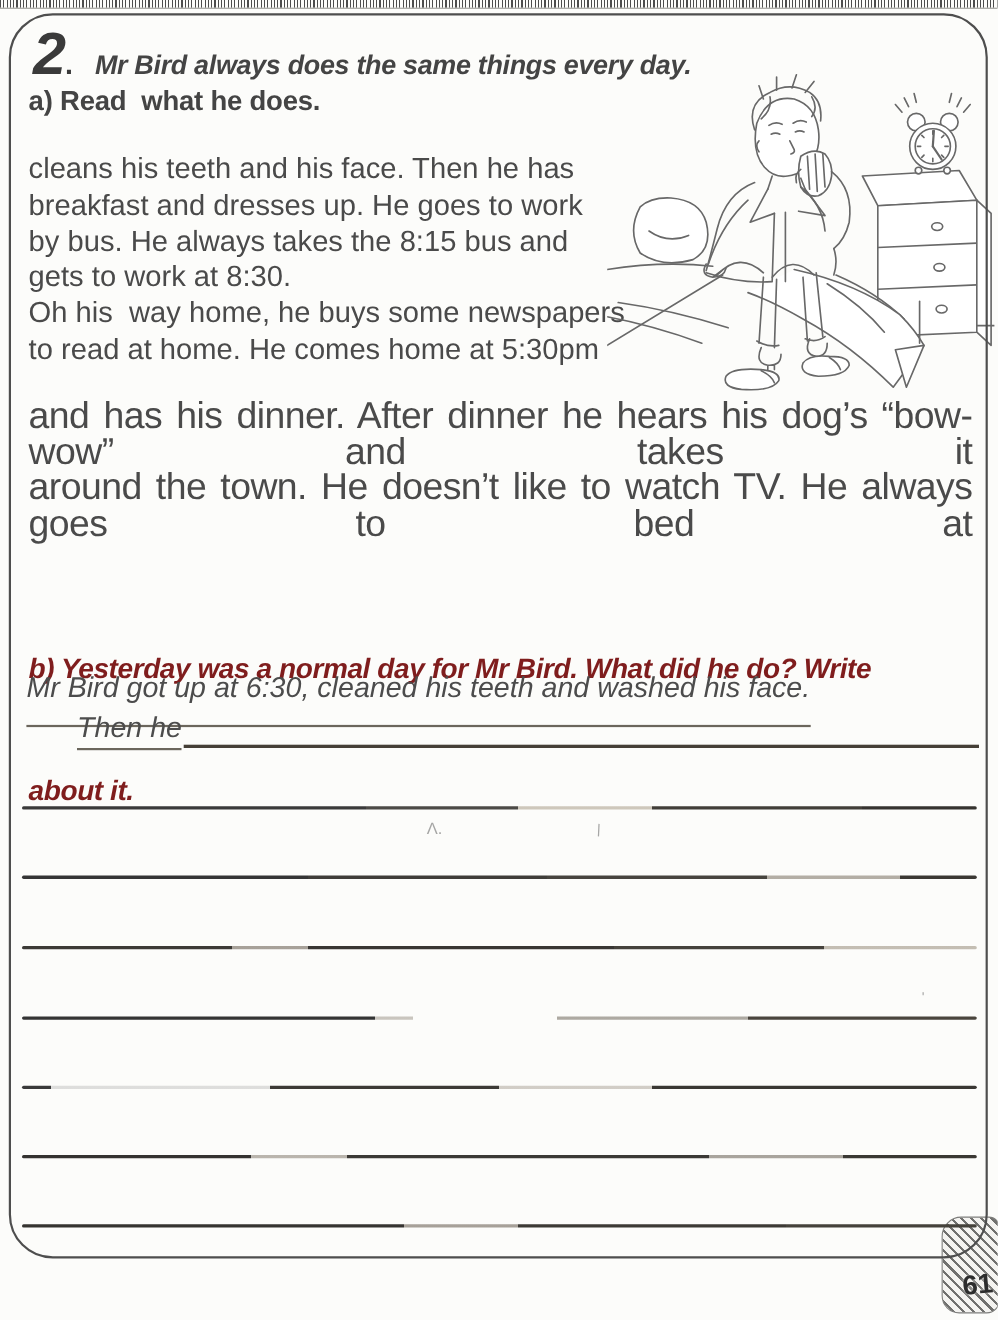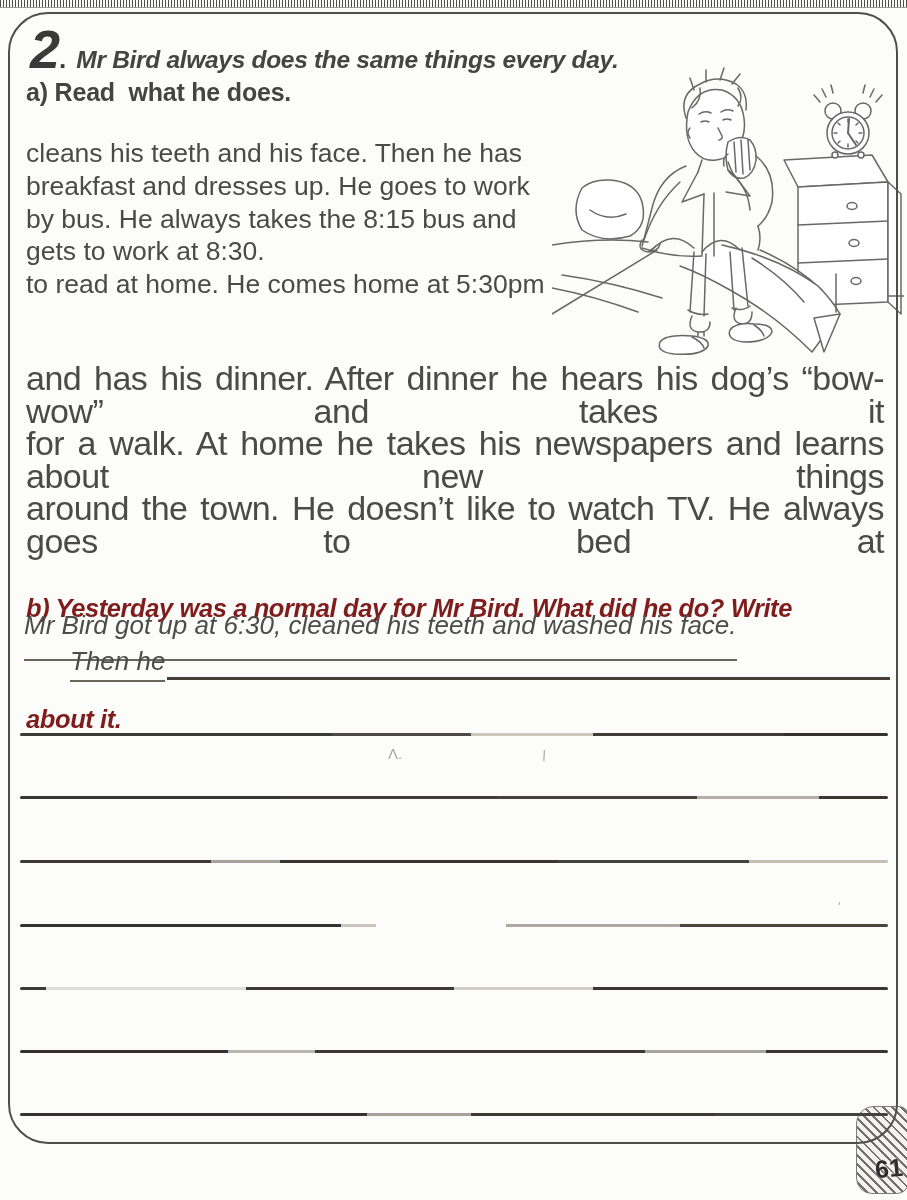--- a/index.html
+++ b/index.html
@@ -20,21 +20,21 @@
   .frame{
     position:absolute;left:8px;top:12px;width:886px;height:1128px;
     border:2.5px solid #4e4e4e;border-radius:40px;
     z-index:5;pointer-events:none;
   }
   .layer{position:absolute;z-index:3;}
   
   .title-row{left:30px;top:18px;display:flex;align-items:baseline;white-space:pre;}
   .title-num{font-size:54px;font-weight:bold;font-style:italic;color:#3a3a3a;letter-spacing:-1px;}
   .title-dot{font-size:26px;font-weight:bold;color:#3a3a3a;}
-  .title-text{font-size:24.5px;font-weight:bold;font-style:italic;letter-spacing:-0.3px;margin-left:10px;color:#444;}
+  .title-text{font-size:24.5px;font-weight:bold;font-style:italic;letter-spacing:-0.3px;margin-left:20px;color:#444;}
   .part-a{left:26px;top:78px;font-size:25px;font-weight:bold;color:#444;white-space:pre;letter-spacing:-0.2px;}
   .part-b{left:26px;top:516px;width:856px;font-size:25.5px;font-weight:bold;font-style:italic;color:#7f1d1d;line-height:37px;letter-spacing:-0.4px;white-space:pre;}
   
   .narrow{left:26px;top:137px;font-size:26.5px;line-height:32.8px;color:#4a4a4a;}
   .narrow div{white-space:pre;}
   .wide{left:26px;top:362px;width:858px;font-size:34px;line-height:32.6px;color:#4a4a4a;letter-spacing:-0.5px;}
   .wide .jline{text-align:justify;text-align-last:justify;}
   
   .example1{left:24px;top:610px;font-size:26px;font-style:italic;color:#4c4c4c;}
   .example1 .ul{border-bottom:2.5px solid #6b665c;padding-bottom:19px;}
@@ -82,26 +82,26 @@
     <span class="title-text">Mr Bird always does the same things every day.</span>
   </div>
 
   <div class="layer part-a">a) Read  what he does.</div>
 
   <div class="layer narrow">
     <div>cleans his teeth and his face. Then he has</div>
     <div>breakfast and dresses up. He goes to work</div>
     <div>by bus. He always takes the 8:15 bus and</div>
     <div>gets to work at 8:30.</div>
+    <div>Oh his  way home, he buys some newspapers</div>
     <div>to read at home. He comes home at 5:30pm</div>
   </div>
 
   <div class="layer wide">
     <div class="jline">and has his dinner. After dinner he hears his dog’s “bow-wow” and takes it</div>
-    <div class="jline">for a walk. At home he takes his newspapers and learns about new things</div>
     <div class="jline">around the town. He doesn’t like to watch TV. He always goes to bed at</div>
   </div>
 
   <svg class="illu" width="352" height="302" viewBox="0 0 352 302" fill="none" stroke="#686868" stroke-width="1.5" stroke-linecap="round" stroke-linejoin="round">
 
     <g>
       <polygon points="232,100 320,95 336,122 246,127" fill="#fff"></polygon>
       <polygon points="246,127 336,122 336,242 246,246" fill="#fff"></polygon>
       <path d="M246,165 L336,161"></path>
       <path d="M246,203 L336,199"></path>

